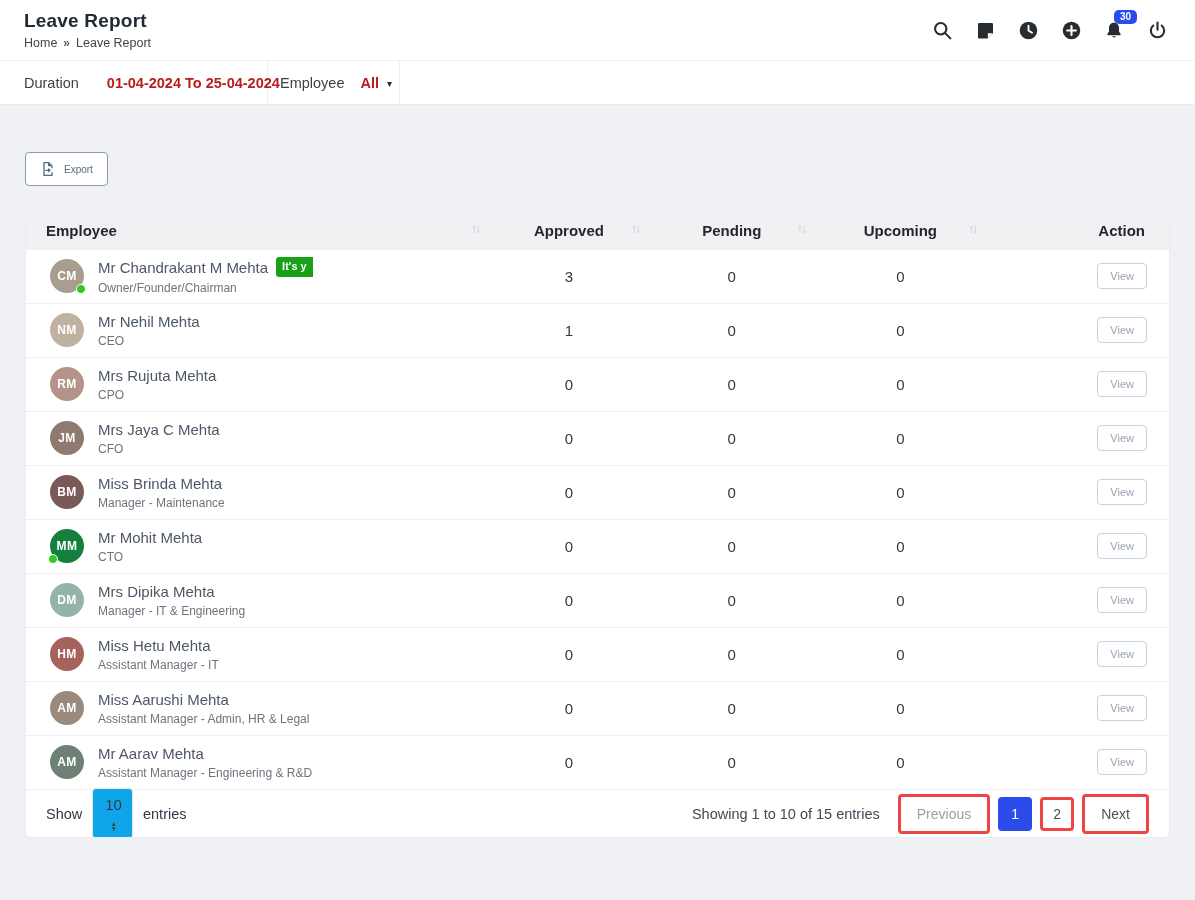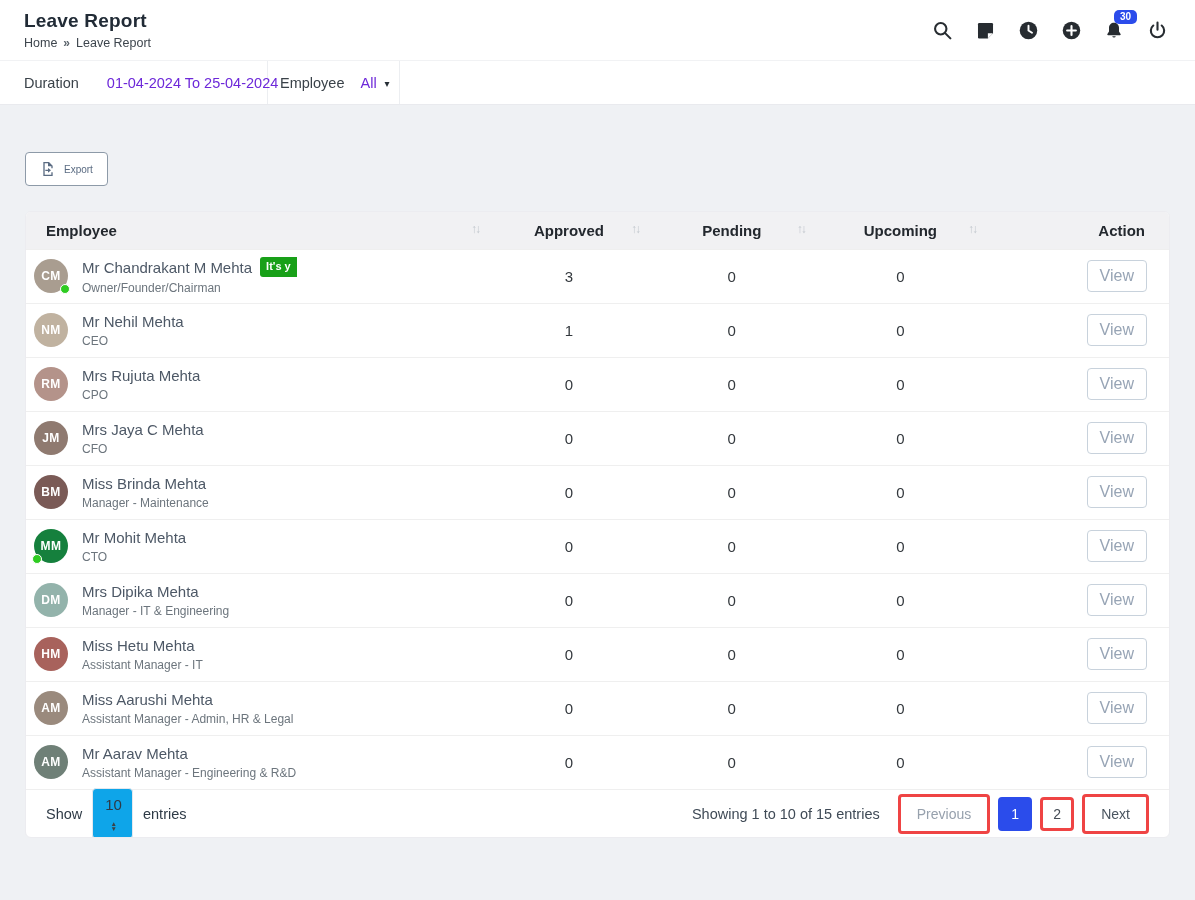--- a/index.html
+++ b/index.html
@@ -31,21 +31,21 @@
 
   
   .filterbar {
     height: 45px; background: #fff; border-top: 1px solid #f1f2f4; border-bottom: 1px solid #e9eaee;
     display: flex; align-items: stretch;
   }
   .filter-section { display: flex; align-items: center; border-right: 1px solid #eceef1; cursor: pointer; }
   .filter-section.duration { width: 268px; padding: 0 24px; gap: 28px; }
   .filter-section.employee { width: 132px; padding: 0 12px; gap: 16px; }
   .filter-label { font-size: 14.5px; color: #3a4249; }
-  .filter-value { font-size: 14.5px; font-weight: 400; color: #6d28d9; white-space: nowrap; }
+  .filter-value { font-size: 14.5px; font-weight: 700; color: #b91c1c; white-space: nowrap; }
   .caret { font-size: 10px; color: #262e36; margin-left: -8px; padding-top: 2px; }
 
   
   .main { padding: 47px 25px 0 25px; }
   .export-btn {
     display: inline-flex; align-items: center; gap: 8px;
     background: #fff; border: 1px solid #8d9aa8; border-radius: 4px;
     padding: 8px 14px; font-size: 10px; color: #5a6b82; cursor: pointer;
     font-family: "Liberation Sans", sans-serif;
   }
@@ -61,21 +61,21 @@
   col.c-upc { width: 15%; } col.c-act { width: 16%; }
   thead th {
     background: #f1f1f3; height: 37px; font-size: 15px; font-weight: 700; color: #23282e;
     position: relative; cursor: pointer;
   }
   th.col-employee { text-align: left; padding-left: 20px; }
   th.col-num { text-align: center; }
   th.col-action { text-align: right; padding-right: 24px; cursor: default; }
   .sort-icon { position: absolute; right: 10px; top: 10px; font-size: 12px; color: #c3c8ce; letter-spacing: -2px; font-weight: 400; }
   tbody td { border-top: 1px solid #efefef; height: 54px; vertical-align: middle; }
-  td.cell-employee { padding-left: 8px; }
+  td.cell-employee { padding-left: 24px; }
   .emp-wrap { display: flex; align-items: center; gap: 14px; }
   .avatar {
     position: relative; width: 34px; height: 34px; border-radius: 50%;
     flex: 0 0 34px; display: flex; align-items: center; justify-content: center;
     color: #ffffff; font-size: 12px; font-weight: 700; letter-spacing: .5px;
   }
   .online-dot {
     position: absolute; width: 10px; height: 10px; border-radius: 50%;
     background: #2ecc21; border: 1.5px solid #fff;
   }
@@ -86,21 +86,21 @@
   .emp-badge {
     background: #18a018; color: #fff; font-size: 11px; font-weight: 700;
     padding: 3px 6px; border-radius: 3px 0 0 3px; max-width: 37px;
     overflow: hidden; white-space: nowrap; line-height: 1.2;
   }
   .emp-role { font-size: 12px; color: #6c757d; margin-top: 4px; }
   td.num { text-align: center; font-size: 15px; color: #33383d; }
   td.cell-action { text-align: right; padding-right: 22px; }
   .view-btn {
     background: #fff; border: 1px solid #c8d2dc; border-radius: 4px;
-    color: #97a4b5; font-size: 16px; padding: 6px 12px; cursor: pointer;
+    color: #97a4b5; font-size: 11px; padding: 6px 12px; cursor: pointer;
     font-family: "Liberation Sans", sans-serif;
   }
 
   
   .card-footer {
     border-top: 1px solid #efefef; padding: 14px 20px 14px 20px;
     display: flex; align-items: center; justify-content: space-between; height: 48px;
   }
   .length-ctrl { display: flex; align-items: center; gap: 10px; font-size: 14.5px; color: #2e3a46; }
   .page-size-select {

